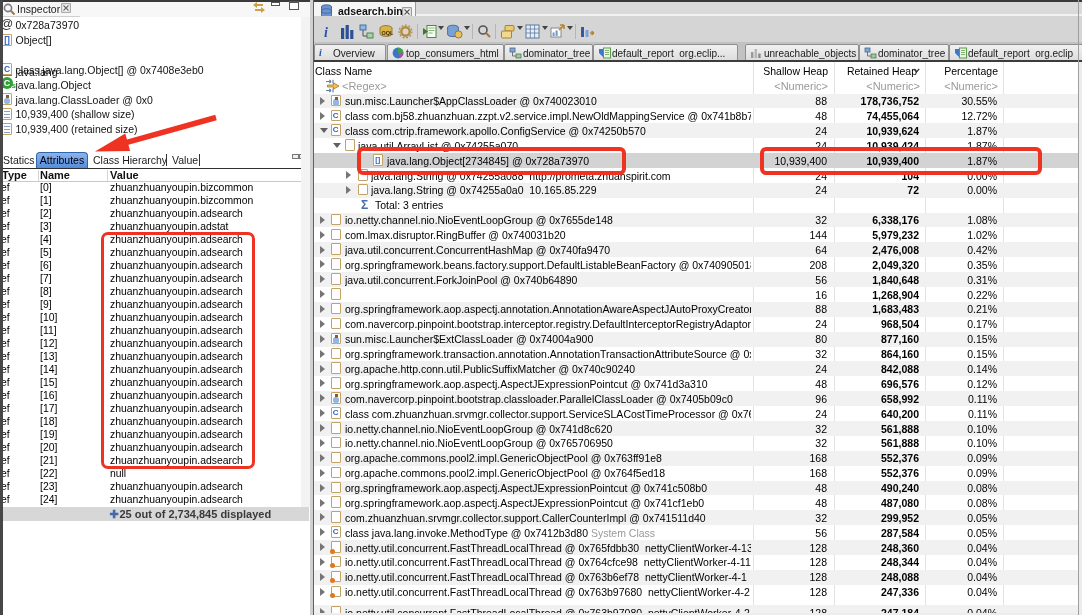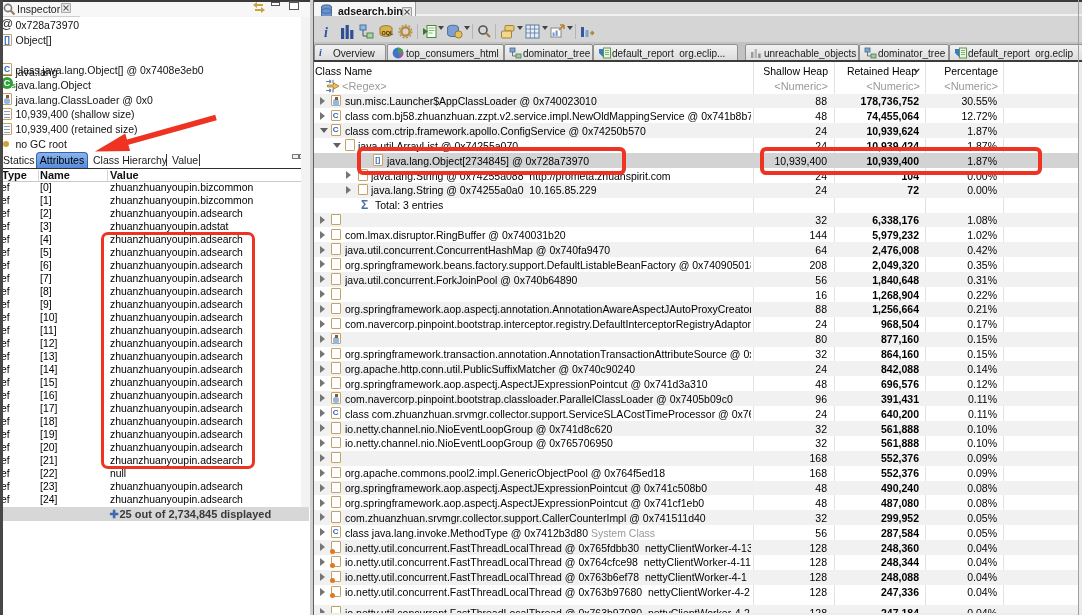--- a/index.html
+++ b/index.html
@@ -167,24 +167,20 @@
       <i class="pg2">
         <b class="ipl"></b>
       </i>
       <span class="itx">10,939,400 (shallow size)</span>
     </div>
 <div class="irow" style="top:121.8px">
       <i class="pg2">
         <b class="ipl"></b>
       </i>
       <span class="itx">10,939,400 (retained size)</span>
-    </div>
-<div class="irow" style="top:136.6px">
-      <i class="idot"></i>
-      <span class="itx">no GC root</span>
     </div>
 <div id="ltabs">
       <span class="t1">Statics</span>
       <div id="atab">Attributes</div>
 <span class="t3">Class Hierarchy</span>
       <span class="b1"></span>
       <span class="t4">Value</span>
       <span class="b2"></span>
 <span class="mi" style="left:292px"></span>
       <span class="mi" style="left:299px;width:5px"></span>
@@ -570,20 +566,21 @@
     </div>
 <div class="row" style="top:197.8px">
       <span class="sg" style="left:47px">Σ</span>
       <span class="nm" style="left:61px;max-width:376px">Total: 3 entries</span>
     </div>
 <div class="row odd" style="top:212.6px">
       <s class="tr" style="left:6px"></s>
       <span class="iw" style="left:17px">
         <i class="pg"></i>
       </span>
+      <span class="nm" style="left:31px;max-width:406px">io.netty.channel.nio.NioEventLoopGroup @ 0x7655de148</span>
       <span class="c1">32</span>
       <span class="c2">6,338,176</span>
       <span class="c3">1.08%</span>
     </div>
 <div class="row" style="top:227.5px">
       <s class="tr" style="left:6px"></s>
       <span class="iw" style="left:17px">
         <i class="pg"></i>
       </span>
       <span class="nm" style="left:31px;max-width:406px">com.lmax.disruptor.RingBuffer @ 0x740031b20</span>
@@ -630,41 +627,42 @@
       <span class="c2">1,268,904</span>
       <span class="c3">0.22%</span>
     </div>
 <div class="row odd" style="top:301.9px">
       <s class="tr" style="left:6px"></s>
       <span class="iw" style="left:17px">
         <i class="pg"></i>
       </span>
       <span class="nm" style="left:31px;max-width:406px">org.springframework.aop.aspectj.annotation.AnnotationAwareAspectJAutoProxyCreator</span>
       <span class="c1">88</span>
-      <span class="c2">1,256,664</span>
+      <span class="c2">1,683,483</span>
       <span class="c3">0.21%</span>
     </div>
 <div class="row" style="top:316.8px">
       <s class="tr" style="left:6px"></s>
       <span class="iw" style="left:17px">
         <i class="pg"></i>
       </span>
       <span class="nm" style="left:31px;max-width:406px">com.navercorp.pinpoint.bootstrap.interceptor.registry.DefaultInterceptorRegistryAdaptor</span>
       <span class="c1">24</span>
       <span class="c2">968,504</span>
       <span class="c3">0.17%</span>
     </div>
 <div class="row odd" style="top:331.7px">
       <s class="tr" style="left:6px"></s>
       <span class="iw" style="left:17px">
         <i class="pg">
           <b class="il"></b>
           <b class="il2"></b>
         </i>
       </span>
+      <span class="nm" style="left:31px;max-width:406px">sun.misc.Launcher$ExtClassLoader @ 0x74004a900</span>
       <span class="c1">80</span>
       <span class="c2">877,160</span>
       <span class="c3">0.15%</span>
     </div>
 <div class="row" style="top:346.6px">
       <s class="tr" style="left:6px"></s>
       <span class="iw" style="left:17px">
         <i class="pg"></i>
       </span>
       <span class="nm" style="left:31px;max-width:406px">org.springframework.transaction.annotation.AnnotationTransactionAttributeSource @ 0x7</span>
@@ -695,21 +693,21 @@
 <div class="row odd" style="top:391.2px">
       <s class="tr" style="left:6px"></s>
       <span class="iw" style="left:17px">
         <i class="pg">
           <b class="il"></b>
           <b class="il2"></b>
         </i>
       </span>
       <span class="nm" style="left:31px;max-width:406px">com.navercorp.pinpoint.bootstrap.classloader.ParallelClassLoader @ 0x7405b09c0</span>
       <span class="c1">96</span>
-      <span class="c2">391,431</span>
+      <span class="c2">658,992</span>
       <span class="c3">0.11%</span>
     </div>
 <div class="row" style="top:406.1px">
       <s class="tr" style="left:6px"></s>
       <span class="iw" style="left:17px">
         <i class="pg">
           <b class="ic">C</b>
         </i>
       </span>
       <span class="nm" style="left:31px;max-width:406px">class com.zhuanzhuan.srvmgr.collector.support.ServiceSLACostTimeProcessor @ 0x765</span>
@@ -735,20 +733,21 @@
       <span class="nm" style="left:31px;max-width:406px">io.netty.channel.nio.NioEventLoopGroup @ 0x765706950</span>
       <span class="c1">32</span>
       <span class="c2">561,888</span>
       <span class="c3">0.10%</span>
     </div>
 <div class="row odd" style="top:450.7px">
       <s class="tr" style="left:6px"></s>
       <span class="iw" style="left:17px">
         <i class="pg"></i>
       </span>
+      <span class="nm" style="left:31px;max-width:406px">org.apache.commons.pool2.impl.GenericObjectPool @ 0x763ff91e8</span>
       <span class="c1">168</span>
       <span class="c2">552,376</span>
       <span class="c3">0.09%</span>
     </div>
 <div class="row" style="top:465.6px">
       <s class="tr" style="left:6px"></s>
       <span class="iw" style="left:17px">
         <i class="pg"></i>
       </span>
       <span class="nm" style="left:31px;max-width:406px">org.apache.commons.pool2.impl.GenericObjectPool @ 0x764f5ed18</span>

